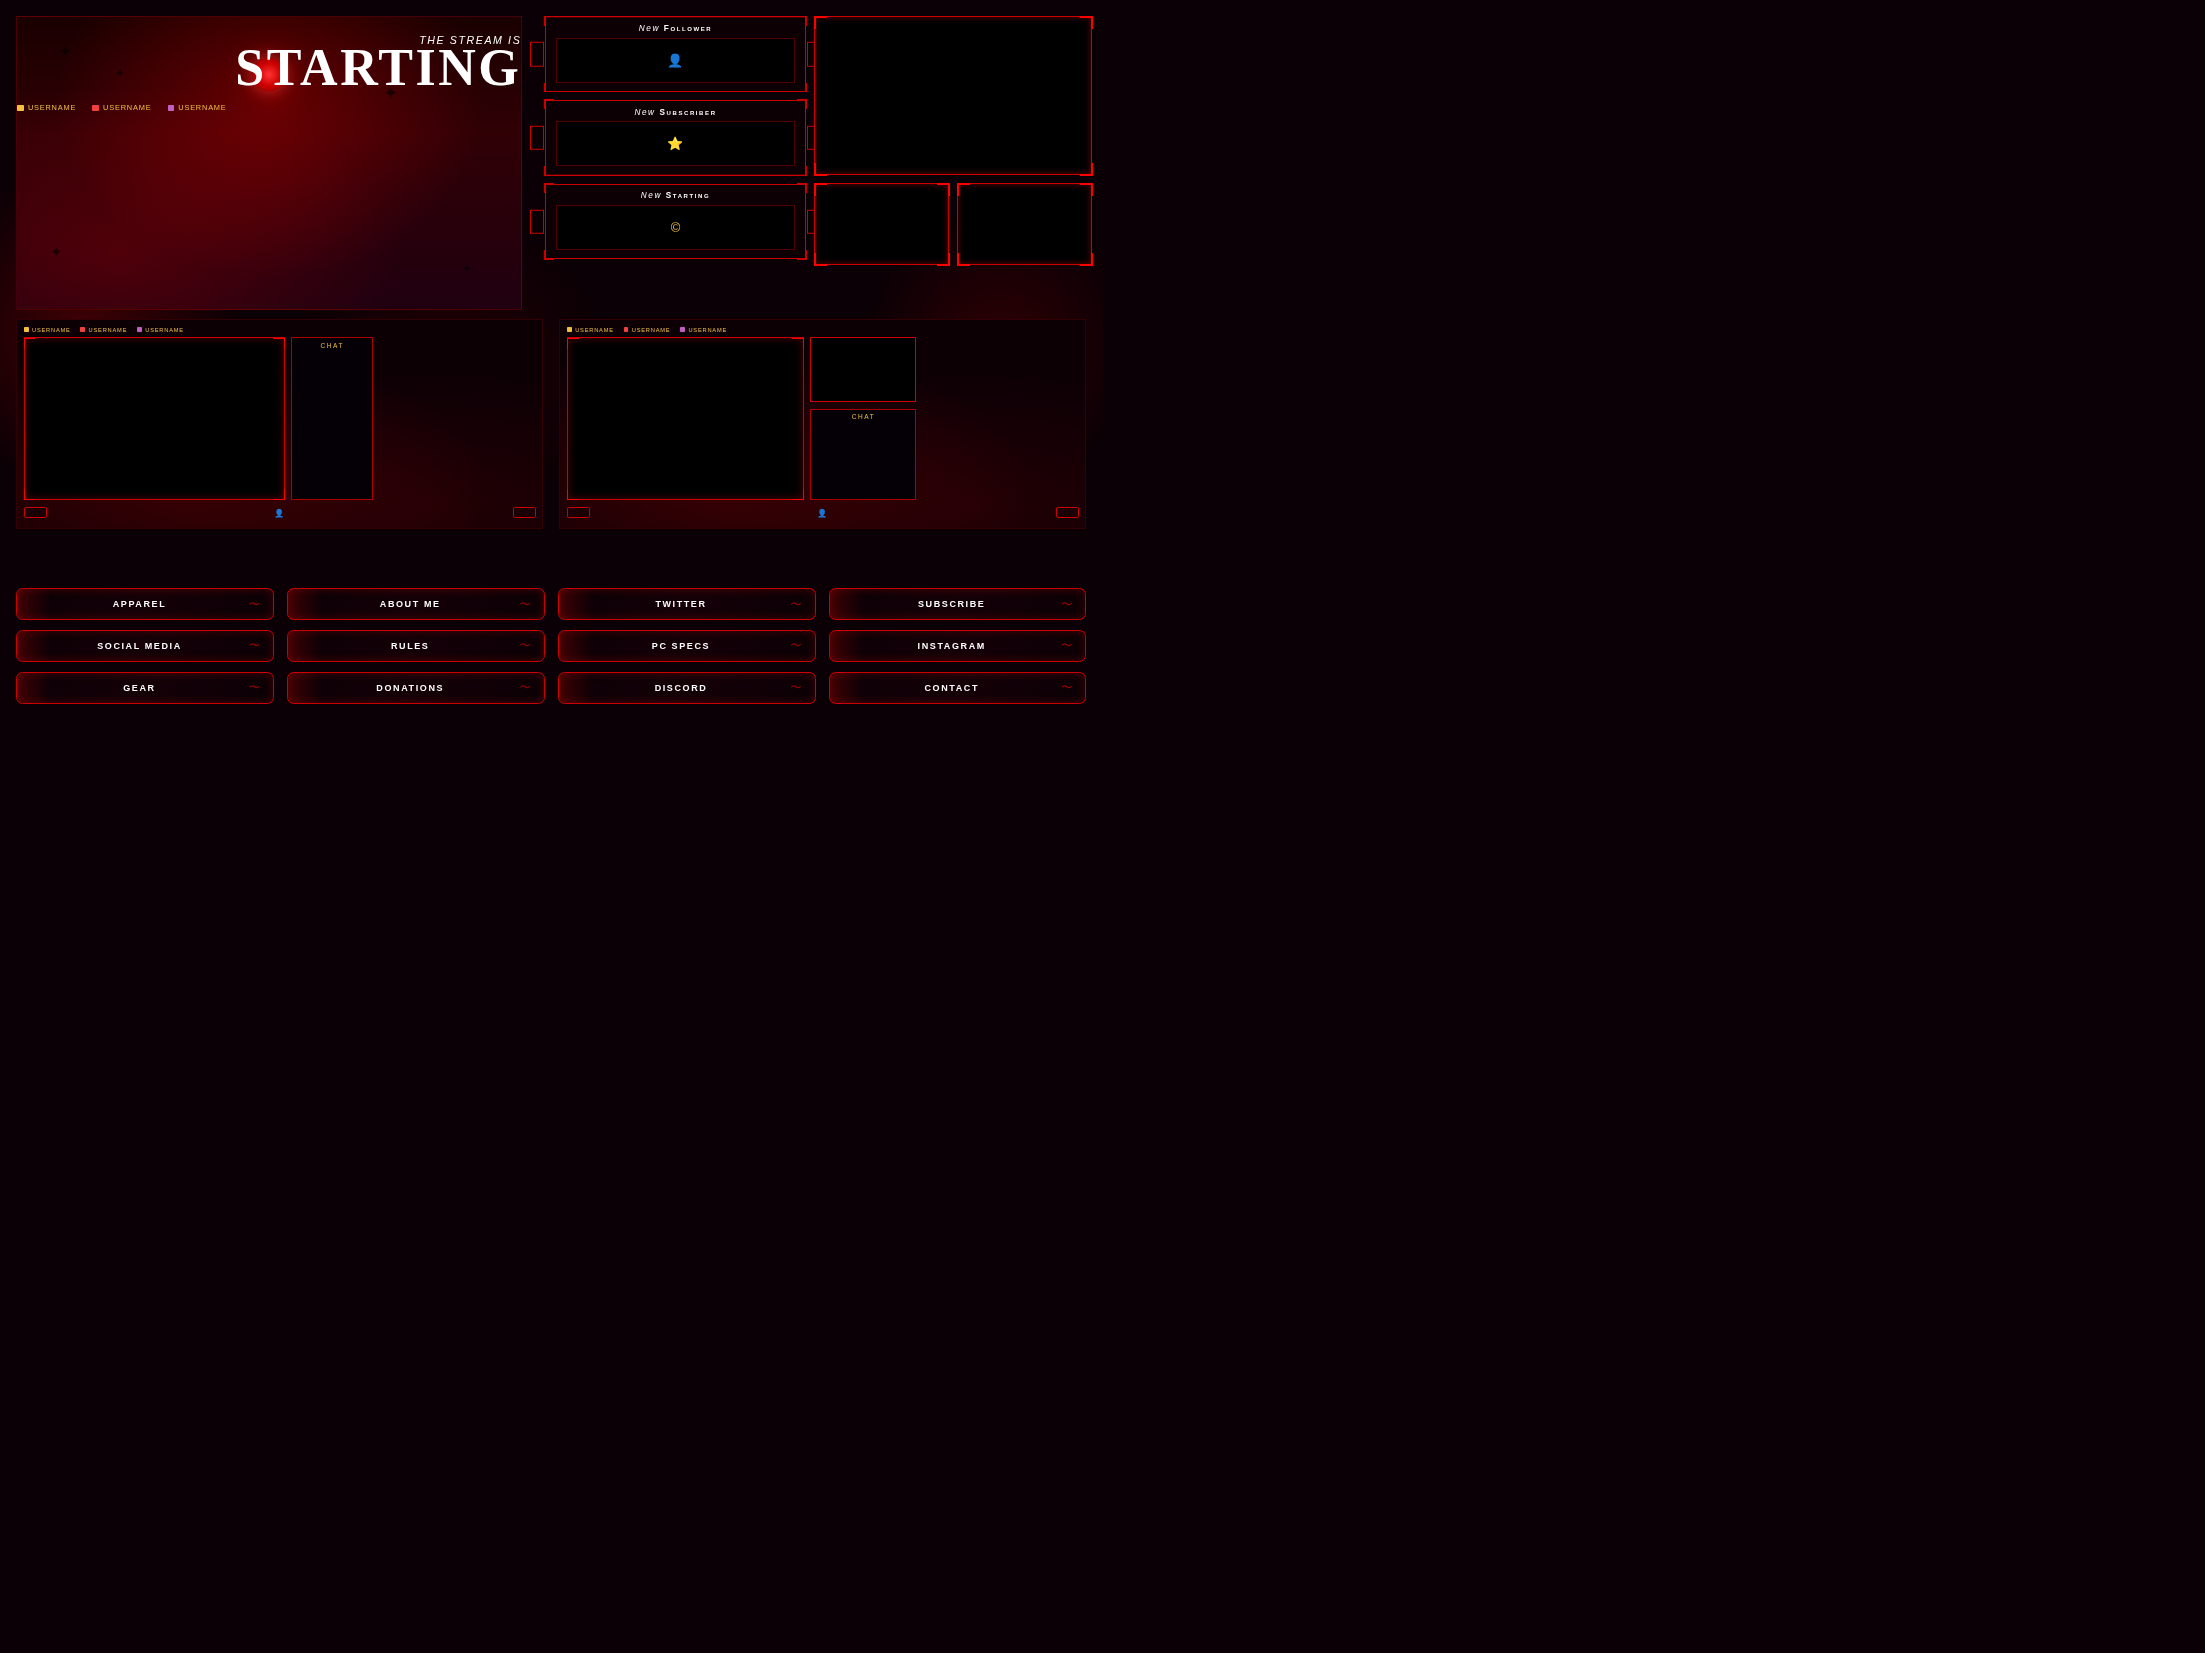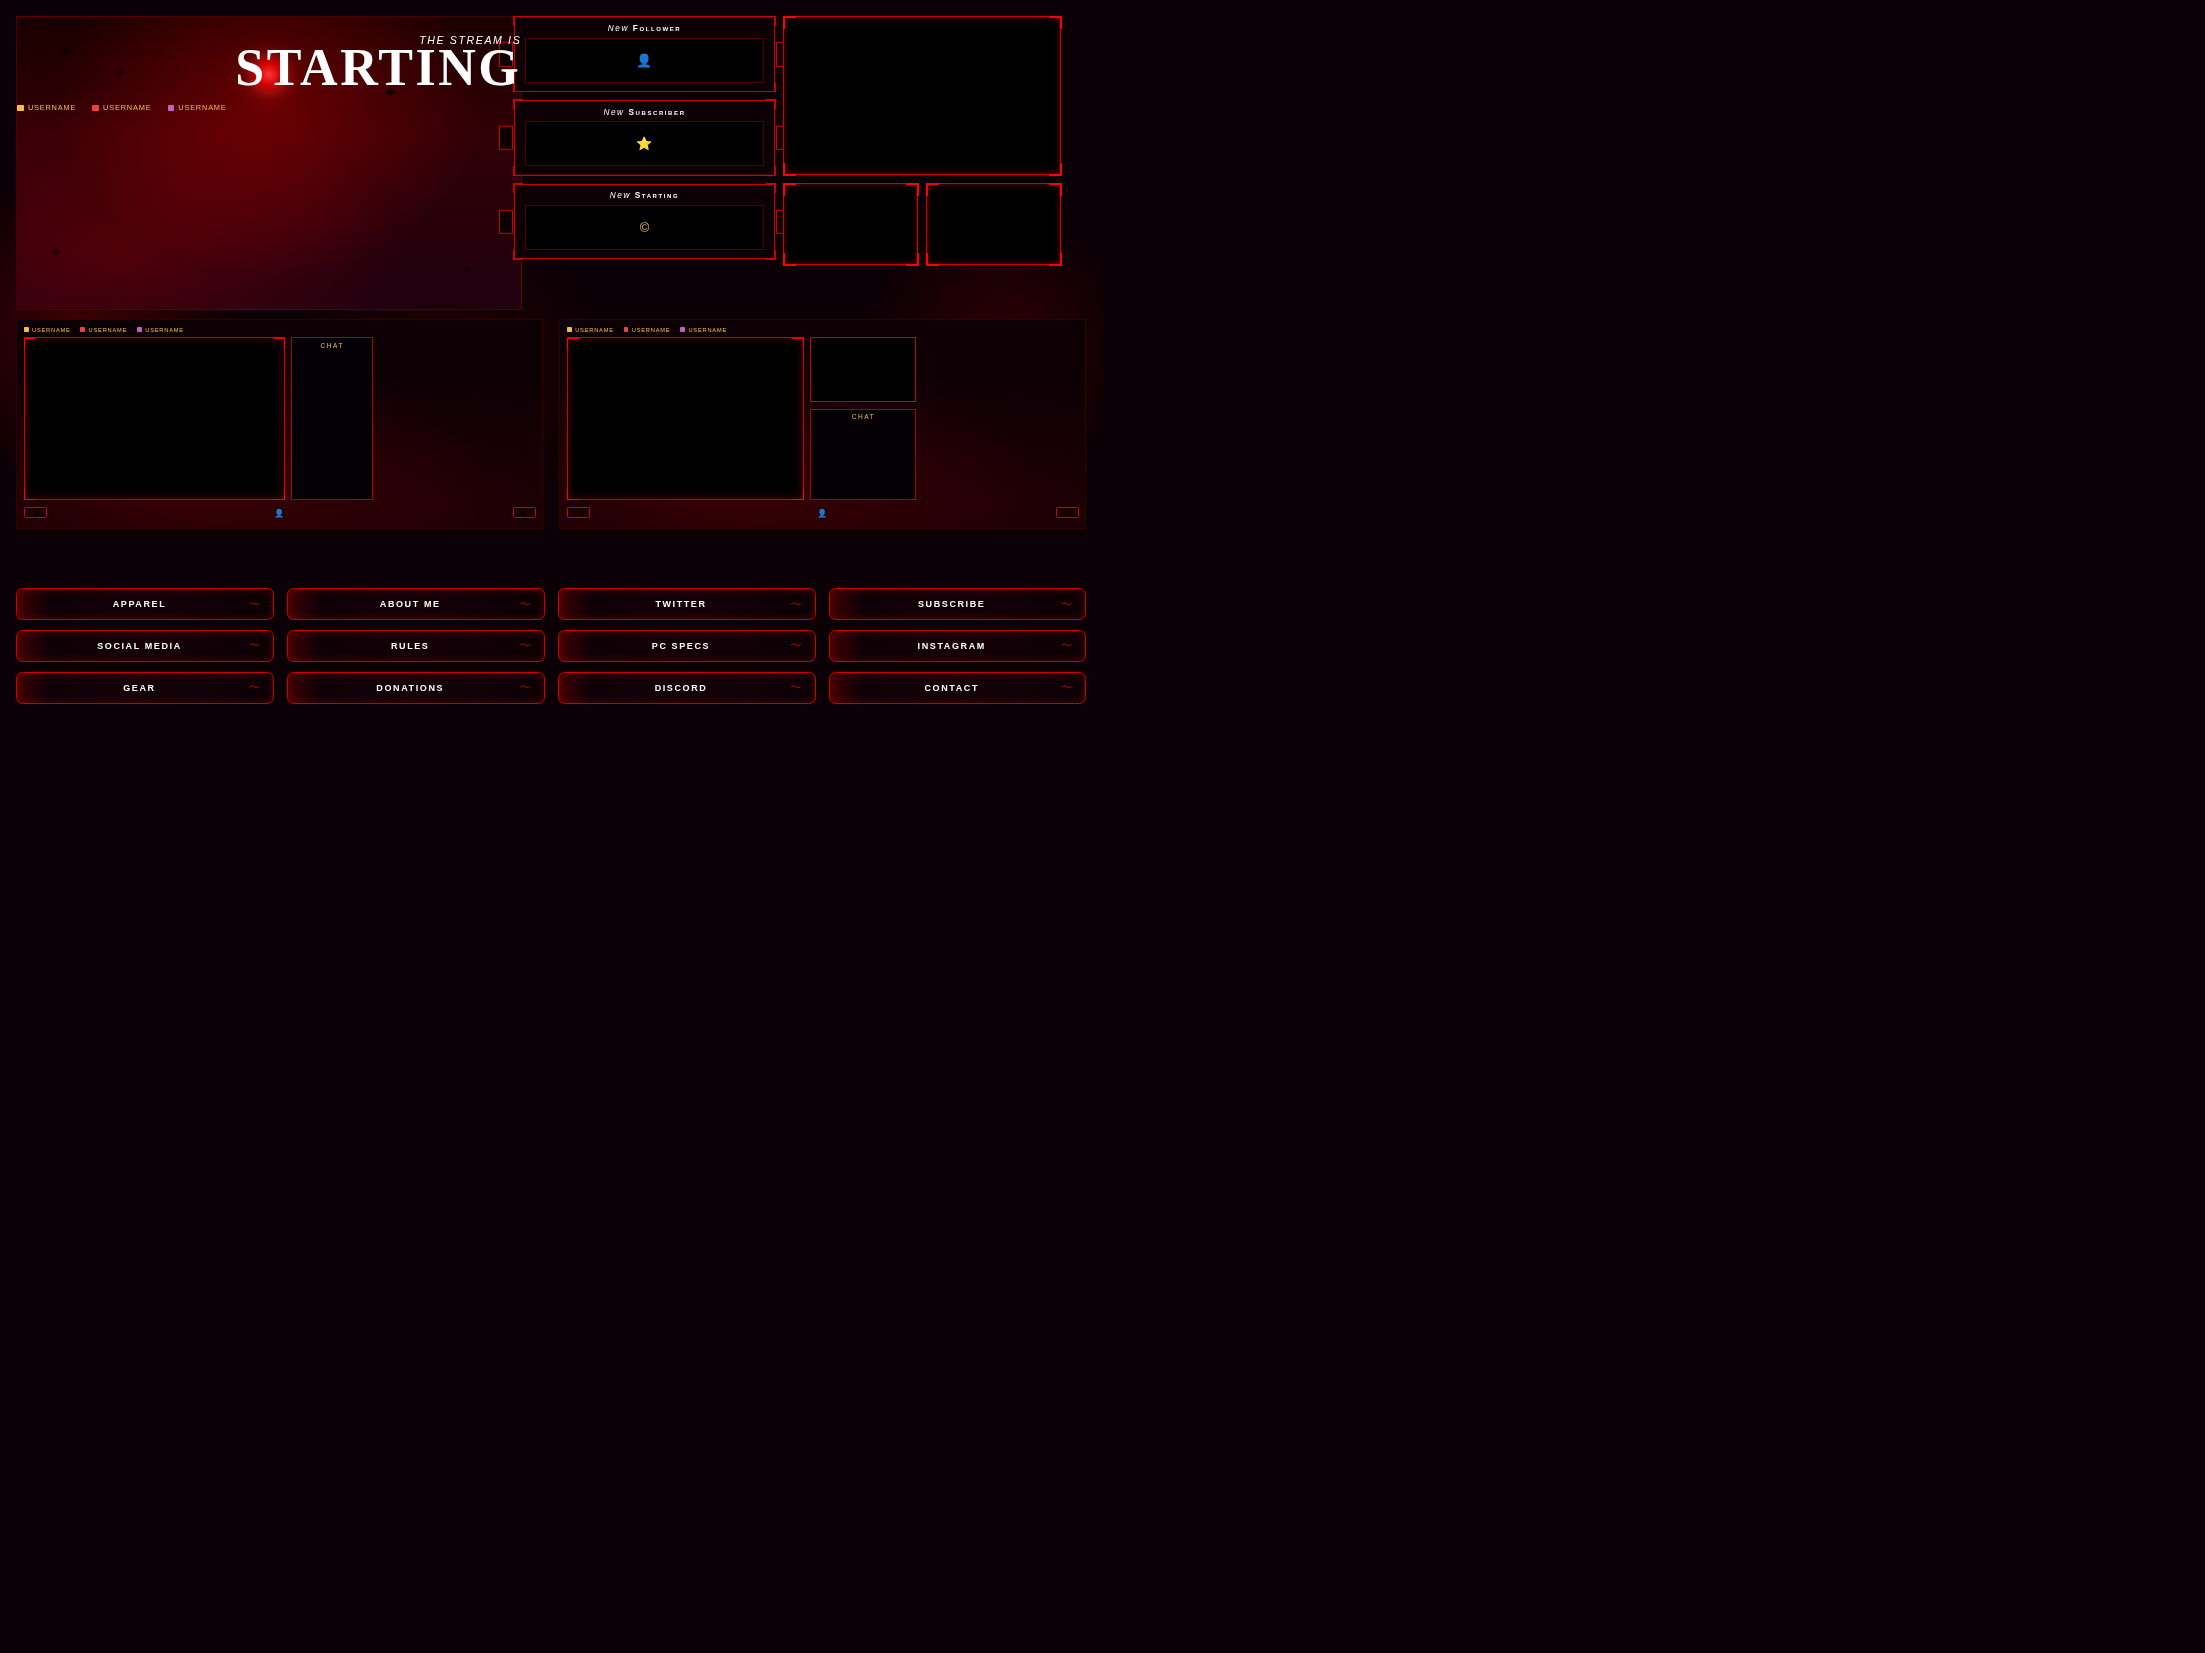--- a/index.html
+++ b/index.html
@@ -140,21 +140,21 @@
     .bat {
       position: absolute;
       color: rgba(0,0,0,0.6);
       font-size: 9.8px;
     }
 
     
     .alerts-section {
       position: absolute;
       top: 16.3px;
-      left: 514px;
+      left: 545px;
       width: 555px;
       display: flex;
       gap: 8.2px;
     }
 
     .alerts-column {
       display: flex;
       flex-direction: column;
       gap: 8.2px;
       width: 261px;

